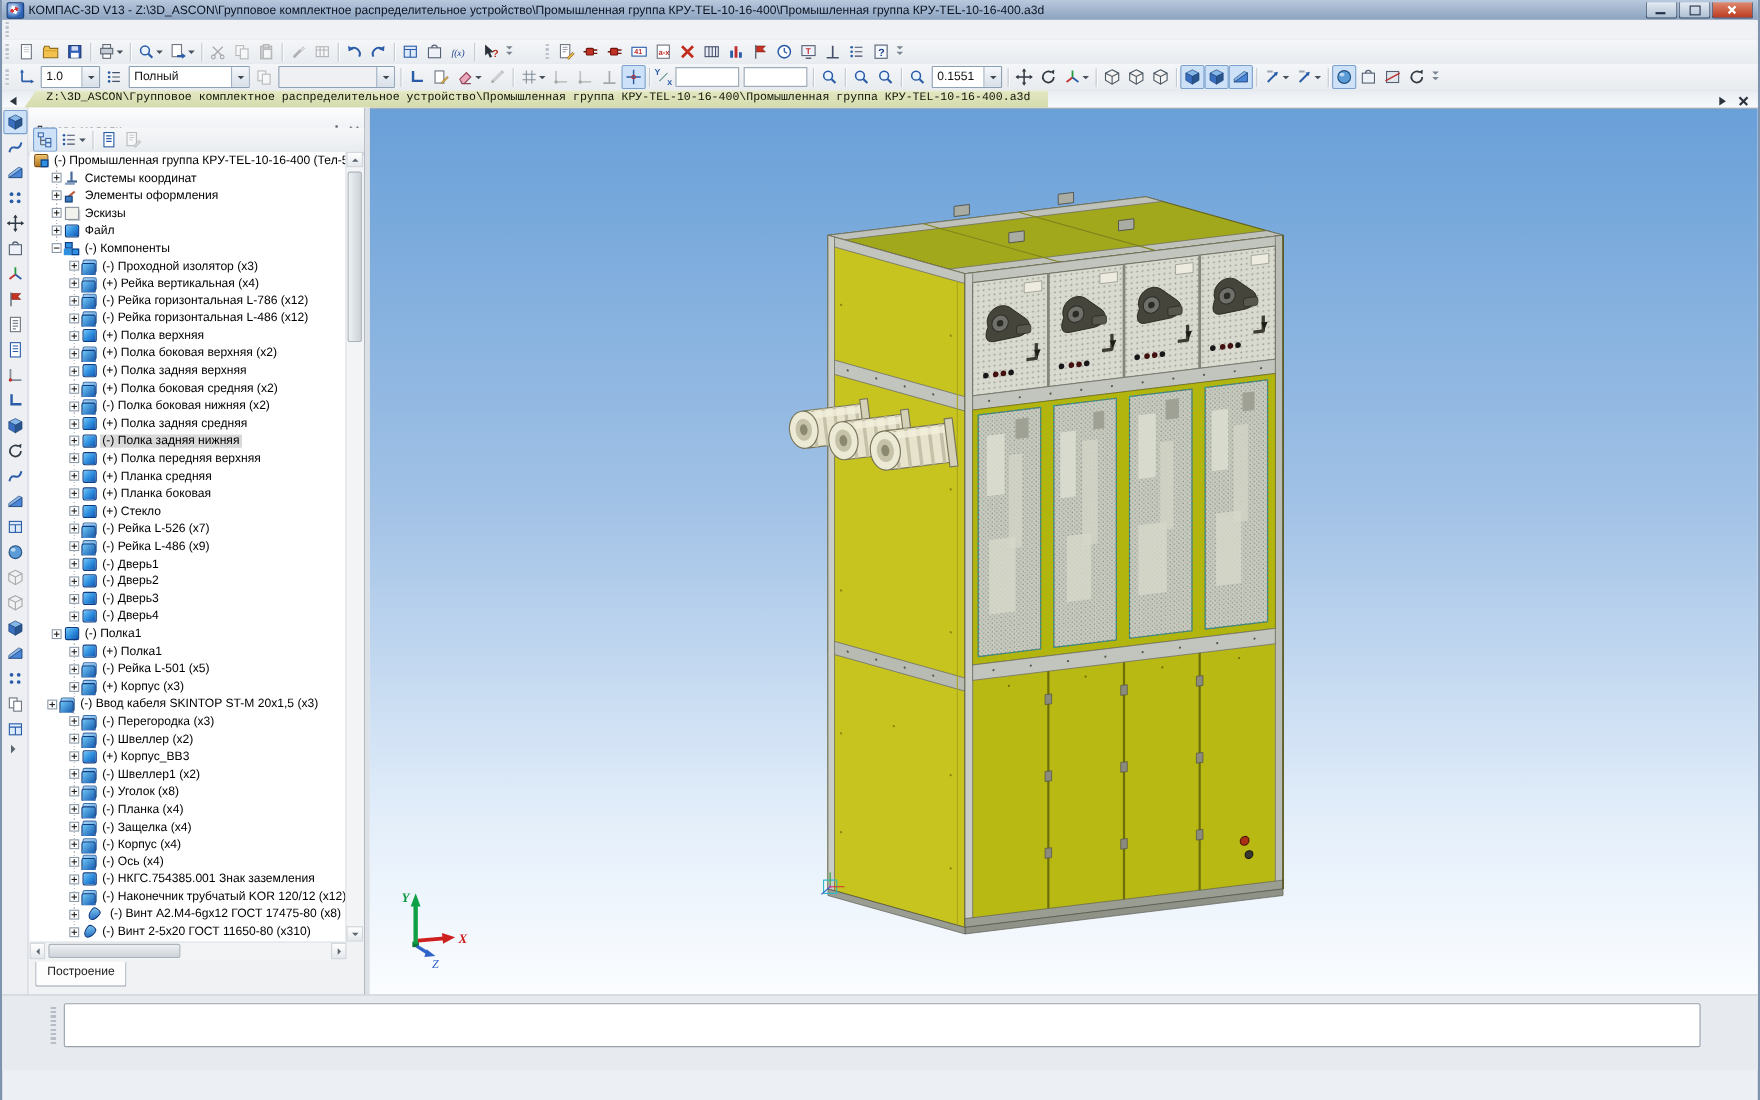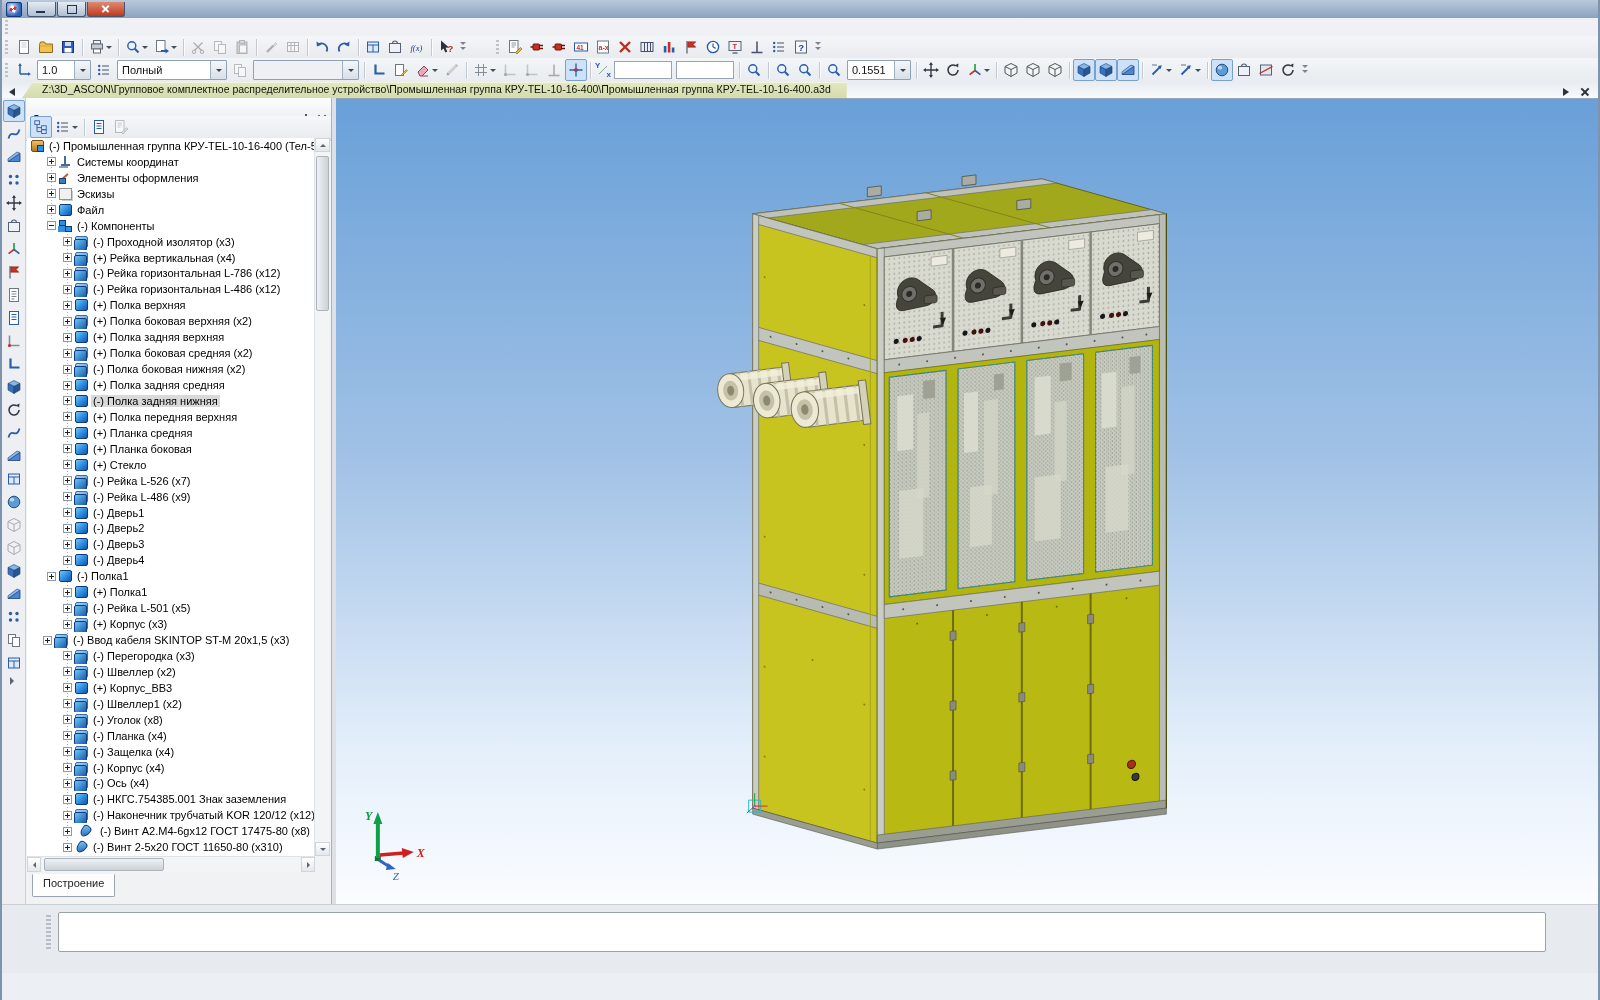--- a/index.html
+++ b/index.html
@@ -53,21 +53,21 @@
   .combo .cbtn i{width:0;height:0;border:3.5px solid transparent;border-top-color:#3c4650;margin-top:3px;}
   .combo.dis{background:#eef0f3;}
   .tfield{width:56px;height:16px;background:#fff;border:1px solid #98a4b2;margin:0 2px;flex:none;}
   .yx{width:18px;height:18px;position:relative;flex:none;color:#334;}
   .yx .a{position:absolute;left:1px;top:0;font-size:8px;font-weight:bold;color:#2a5ca8;}
   .yx .b{position:absolute;right:1px;bottom:0;font-size:8px;font-weight:bold;color:#2a5ca8;}
   .yx::after{content:"";position:absolute;left:5px;top:5px;width:8px;height:8px;
     background:linear-gradient(135deg,transparent 45%,#8aa 45% 55%,transparent 55%);}
   
   #tabbar{position:absolute;left:0;top:82px;right:0;height:16px;background:linear-gradient(#e8ecf1,#f8fafc);
-    border-bottom:1px solid #c8cfd8;display:flex;align-items:flex-end;}
+    border-bottom:1px solid #c8cfd8;display:flex;align-items:flex-end;font-family:Liberation Mono, monospace;}
   .tnav{width:16px;height:13px;display:flex;align-items:center;justify-content:center;flex:none;}
   .tri-l{width:0;height:0;border:4px solid transparent;border-right:6px solid #2c333c;}
   .tri-r{width:0;height:0;border:4px solid transparent;border-left:6px solid #2c333c;}
   .tx{position:relative;width:9px;height:9px;}
   .tx::before,.tx::after{content:"";position:absolute;left:0;top:4px;width:10px;height:1.6px;background:#2c333c;transform:rotate(45deg);}
   .tx::after{transform:rotate(-45deg);}
   #doctab{height:15px;margin-left:4px;padding:1px 16px 0 20px;white-space:nowrap;
     background:linear-gradient(#e6ead e0,#d6dcae);background:linear-gradient(#e4e8c4,#d4dbab);
     clip-path:polygon(11px 0,100% 0,100% 100%,0 100%);color:#101408;font-size:10.5px;
     box-shadow:inset 0 1px 0 #f2f4dd;}
@@ -371,20 +371,21 @@
         <path d="M4 12h9M4 12V3" fill="none" stroke="#2a5ca8" stroke-width="1.5"></path>
         <path d="M4 1L2.2 4h3.6zM15 12l-3-1.8v3.6z" fill="#2a5ca8"></path>
       </symbol>
 </defs>
   </svg>
 
 <div id="app">
 
   <div id="titlebar">
     <div class="appico"></div>
+    <div class="ttl">КОМПАС-3D V13 - Z:\3D_ASCON\Групповое комплектное распределительное устройство\Промышленная группа КРУ-TEL-10-16-400\Промышленная группа КРУ-TEL-10-16-400.a3d</div>
     <div class="wbtns">
       <div class="wbtn">
           <i class="mn"></i>
         </div>
       <div class="wbtn">
           <i class="mx"></i>
         </div>
       <div class="wbtn close">
           <i class="x1"></i>
           <i class="x2"></i>

